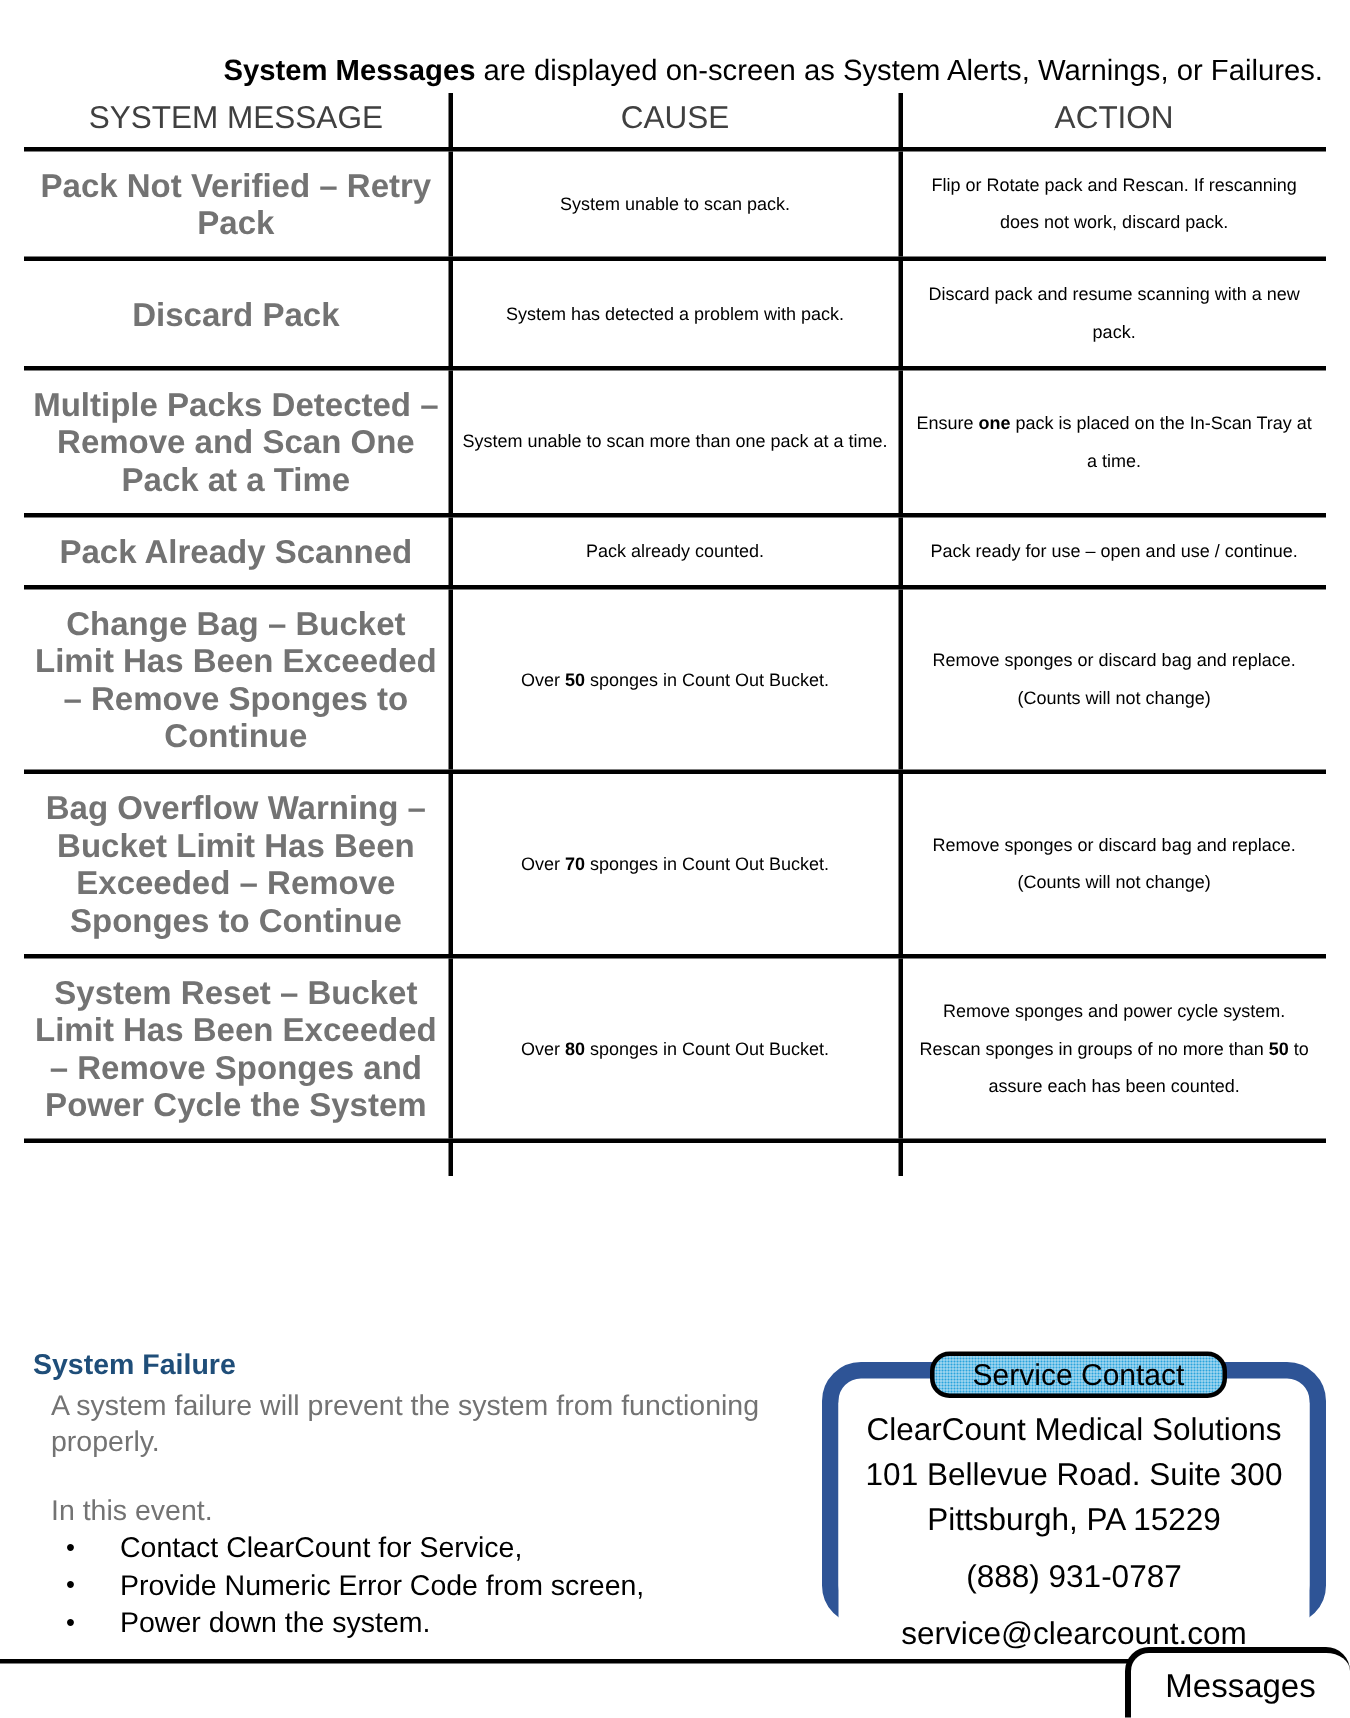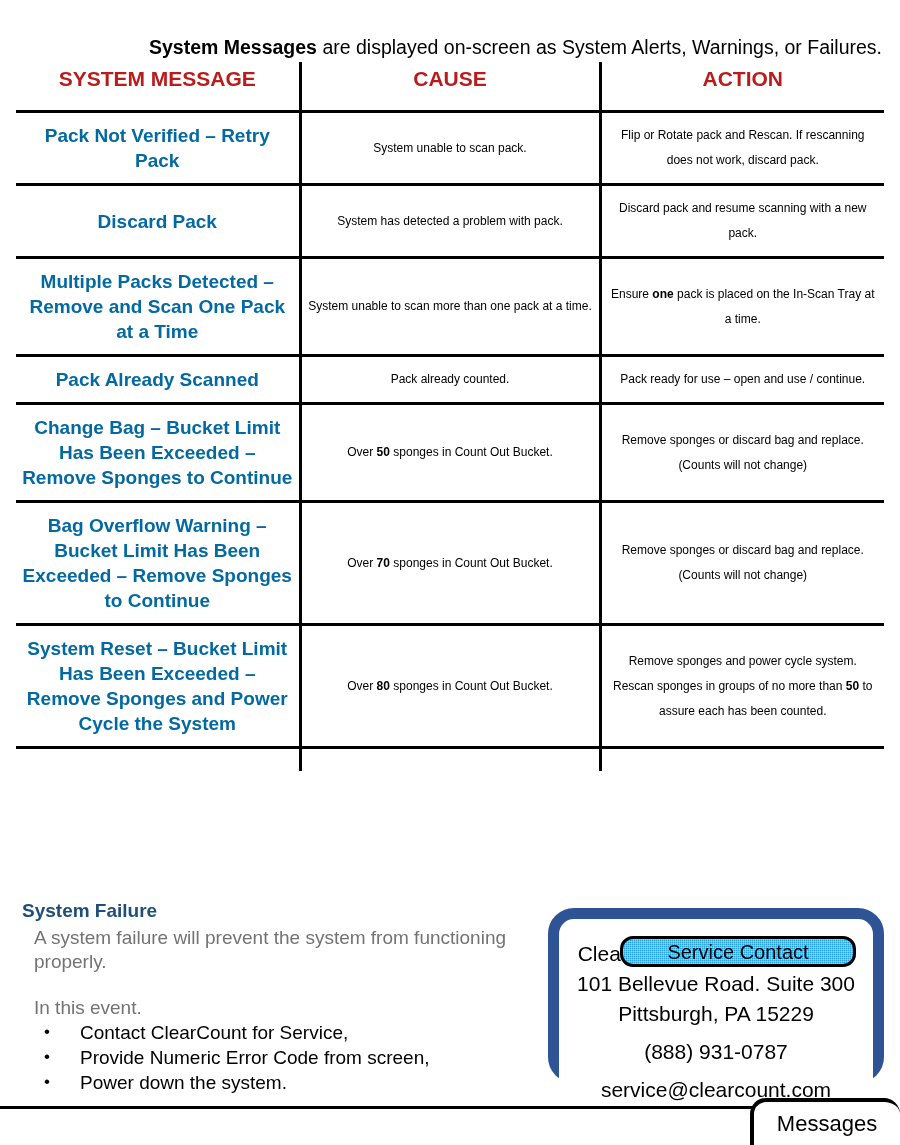--- a/index.html
+++ b/index.html
@@ -43,42 +43,42 @@
   .msg-table col.c2 { width: 300px; }
   .msg-table col.c3 { width: 284px; }
 
   .msg-table th, .msg-table td {
     padding: 0;
     vertical-align: middle;
     text-align: center;
   }
   .msg-table thead th {
     font-size: 21px;
-    font-weight: bold;
-    color: #b91c1c;
+    font-weight: normal;
+    color: #404040;
     height: 34px;
-    padding-bottom: 14px;
+    padding-bottom: 2px;
     border-bottom: 3px solid #000;
   }
   .msg-table thead th.mid,
   .msg-table thead th.right { border-left: 3px solid #000; margin-left: 12px; }
 
   .msg-table tbody td {
     border-bottom: 3px solid #000;
     font-size: 12px;
     line-height: 25px;
     padding: 10px 6px;
   }
   .msg-table tbody td.mid,
   .msg-table tbody td.right { border-left: 3px solid #000; }
 
   .msg-table tbody td.sysmsg {
-    color: #0369a1;
+    color: #737373;
     font-weight: bold;
-    font-size: 19px;
+    font-size: 22px;
     line-height: 25px;
     margin-left: 20px;
   }
   .msg-table tbody tr.tail td {
     height: 22px;
     border-bottom: none;
     padding: 0;
   }
   .msg-table tbody tr.tail td.mid,
   .msg-table tbody tr.tail td.right { border-left: 3px solid #000; }
@@ -154,35 +154,34 @@
     line-height: 30px;
     color: #000;
     white-space: nowrap;
   }
   .contact-inner div.gap { margin-top: 8px; }
 
   .contact-badge {
     position: absolute;
     left: 620px;
     top: 901px;
-    width: 236px;
+    width: 198px;
     height: 31px;
     box-sizing: border-box;
     border: 3px solid #000;
     border-radius: 13px;
     background-color: #29A3DC;
     background-image:
       repeating-linear-gradient(0deg, rgba(255,255,255,0.30) 0 1px, rgba(255,255,255,0) 1px 2px),
       repeating-linear-gradient(90deg, rgba(255,255,255,0.30) 0 1px, rgba(255,255,255,0) 1px 2px);
     text-align: center;
     font-size: 20px;
     line-height: 26px;
     color: #000;
     z-index: 5;
-    margin-top: 35px;
   }
 
   
   .footer-rule {
     position: absolute;
     left: 0;
     top: 1106px;
     width: 760px;
     height: 0;
     border-top: 3px solid #000;

